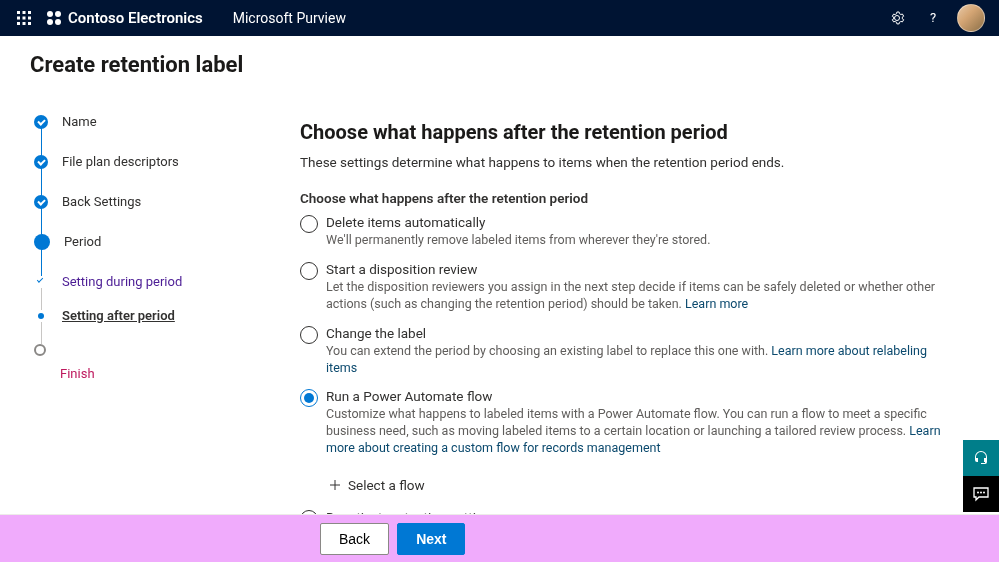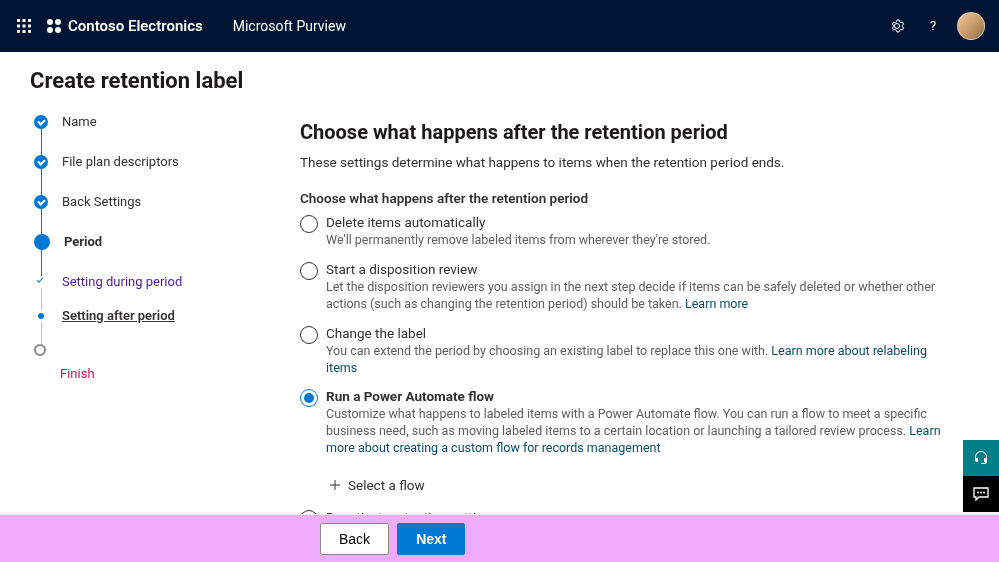--- a/index.html
+++ b/index.html
@@ -10,21 +10,21 @@
     background: #fff;
     width: 999px;
     height: 562px;
     overflow: hidden;
     position: relative;
   }
   
   .header {
     background: #001433;
     color: #fff;
-    height: 52px;
+    height: 36px;
     display: flex;
     align-items: center;
     padding: 0 8px;
   }
   .waffle {
     width: 32px; height: 32px;
     display: flex; align-items: center; justify-content: center;
     cursor: pointer;
   }
   .waffle svg { fill: #fff; }
@@ -112,21 +112,21 @@
   .step-line {
     position:absolute;left:6.5px;top:14px;bottom:-2px;width:1px;background:#0078d4;z-index:1;
   }
   .step.upcoming .step-line, .step.sub .step-line, .step.last .step-line {
     background:#c8c6c4;
   }
   .step-label {
     color:#323130;
     padding-top:0;
   }
-  .step.current .step-label { font-weight:700; }
+  .step.current .step-label { font-weight:400; }
   .step.sub .step-label { color:#4c1d95; }
   .step.sub.sub-current .step-label { font-weight:600; color:#323130; }
   .step.upcoming .step-label { color:#be185d;margin-top:24px; }
 
   
   .main {
     flex:1;
     padding: 24px 40px 0 0;
     overflow-y:auto;
   }
@@ -165,21 +165,21 @@
   }
   .radio-option.selected .radio-circle::after {
     content:"";position:absolute;inset:3px;border-radius:50%;background:#0078d4;
   }
   .radio-body { flex:1; }
   .radio-title {
     font-size:13.5px;
     color:#323130;
     cursor:pointer;
   }
-  .radio-option.selected .radio-title { font-weight:700; }
+  .radio-option.selected .radio-title { font-weight:400; }
   .radio-desc {
     font-size:12.5px;
     color:#605e5c;
     line-height:1.35;
     margin-top:2px;
   }
   .radio-desc a, .link {
     color:#0c4a6e;
     text-decoration:none;
     cursor:pointer;

